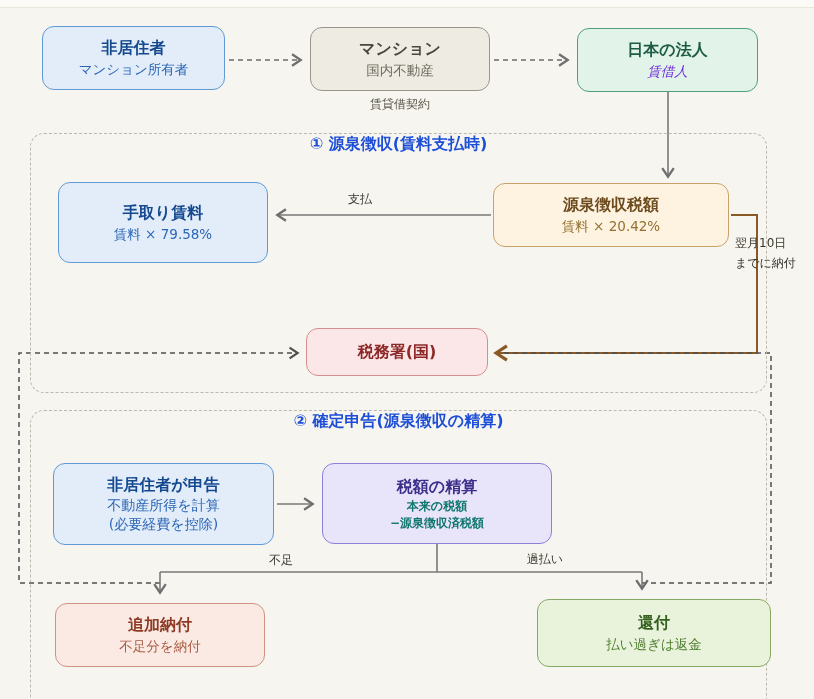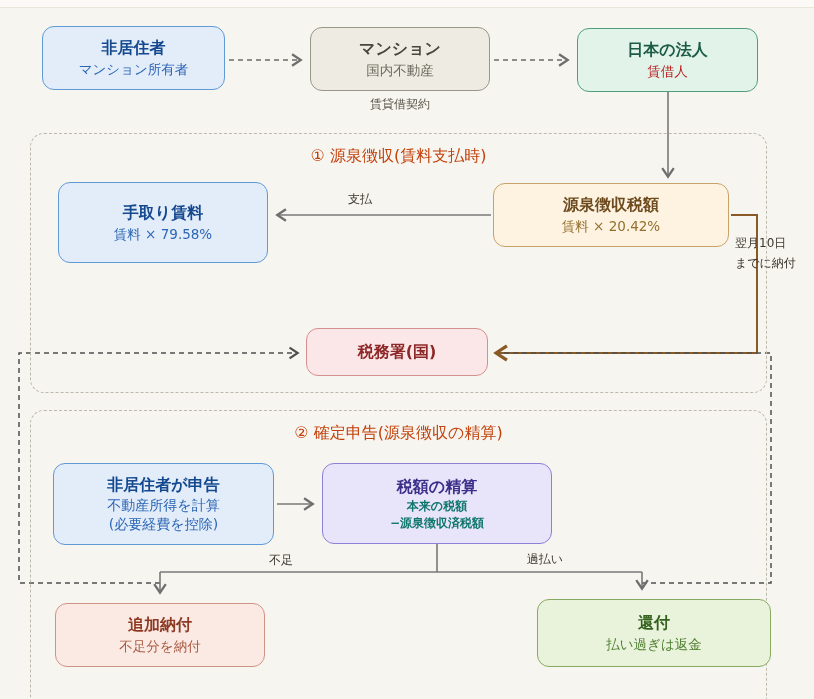--- a/index.html
+++ b/index.html
@@ -17,38 +17,38 @@
     display:flex;flex-direction:column;align-items:center;justify-content:center;
     gap:3px;text-align:center;line-height:1.25;
   }
   .node .t{font-size:16px;font-weight:bold;}
   .node .s{font-size:13.5px;}
   .n-blue{background:#e3edfa;border-color:#5f9ad6;}
   .n-blue .t{color:#15498f;} .n-blue .s{color:#2b66b5;}
   .n-gray{background:#edebe2;border-color:#9a968a;}
   .n-gray .t{color:#4a463c;} .n-gray .s{color:#6e6a5e;}
   .n-green{background:#e2f3ea;border-color:#4f9e7c;}
-  .n-green .t{color:#1c5c44;} .n-green .s{color:#b91c1c;}
+  .n-green .t{color:#1c5c44;} .n-green .s{color:#6d28d9;font-style:italic;}
   .n-cream{background:#fdf3e0;border-color:#c8a269;}
   .n-cream .t{color:#6d4b1e;} .n-cream .s{color:#946f2e;}
   .n-pink{background:#fbe7e7;border-color:#d49090;}
   .n-pink .t{color:#8e2727;}
   .n-purple{background:#e8e4f9;border-color:#8f7fd6;}
   .n-purple .t{color:#3c2f8a;} .n-purple .s{color:#0f766e;font-size:12px;font-weight:bold;}
   .n-salmon{background:#faeae3;border-color:#cf9384;}
   .n-salmon .t{color:#8e3a24;} .n-salmon .s{color:#a85a42;}
   .n-green2{background:#e9f3dc;border-color:#86aa62;}
   .n-green2 .t{color:#33611d;} .n-green2 .s{color:#4e7d2e;}
   .n-blue .s.body{font-size:14px;}
   .container{
     position:absolute;box-sizing:border-box;
     border:1.5px dashed #bcb8ab;border-radius:14px;background:transparent;
   }
   .container .ctitle{
-    margin-top:12px;text-align:center;font-size:16px;font-weight:normal;color:#c2410c;
+    text-align:center;font-size:16px;font-weight:bold;color:#1d4ed8;
   }
   .edge-label{position:absolute;font-size:12px;color:#3a372f;}
   .edge-label.center{text-align:center;}
   .lease-label{color:#5a564b;}
 </style>
 </head>
 <body>
 
 <div class="top-strip"></div>
 

